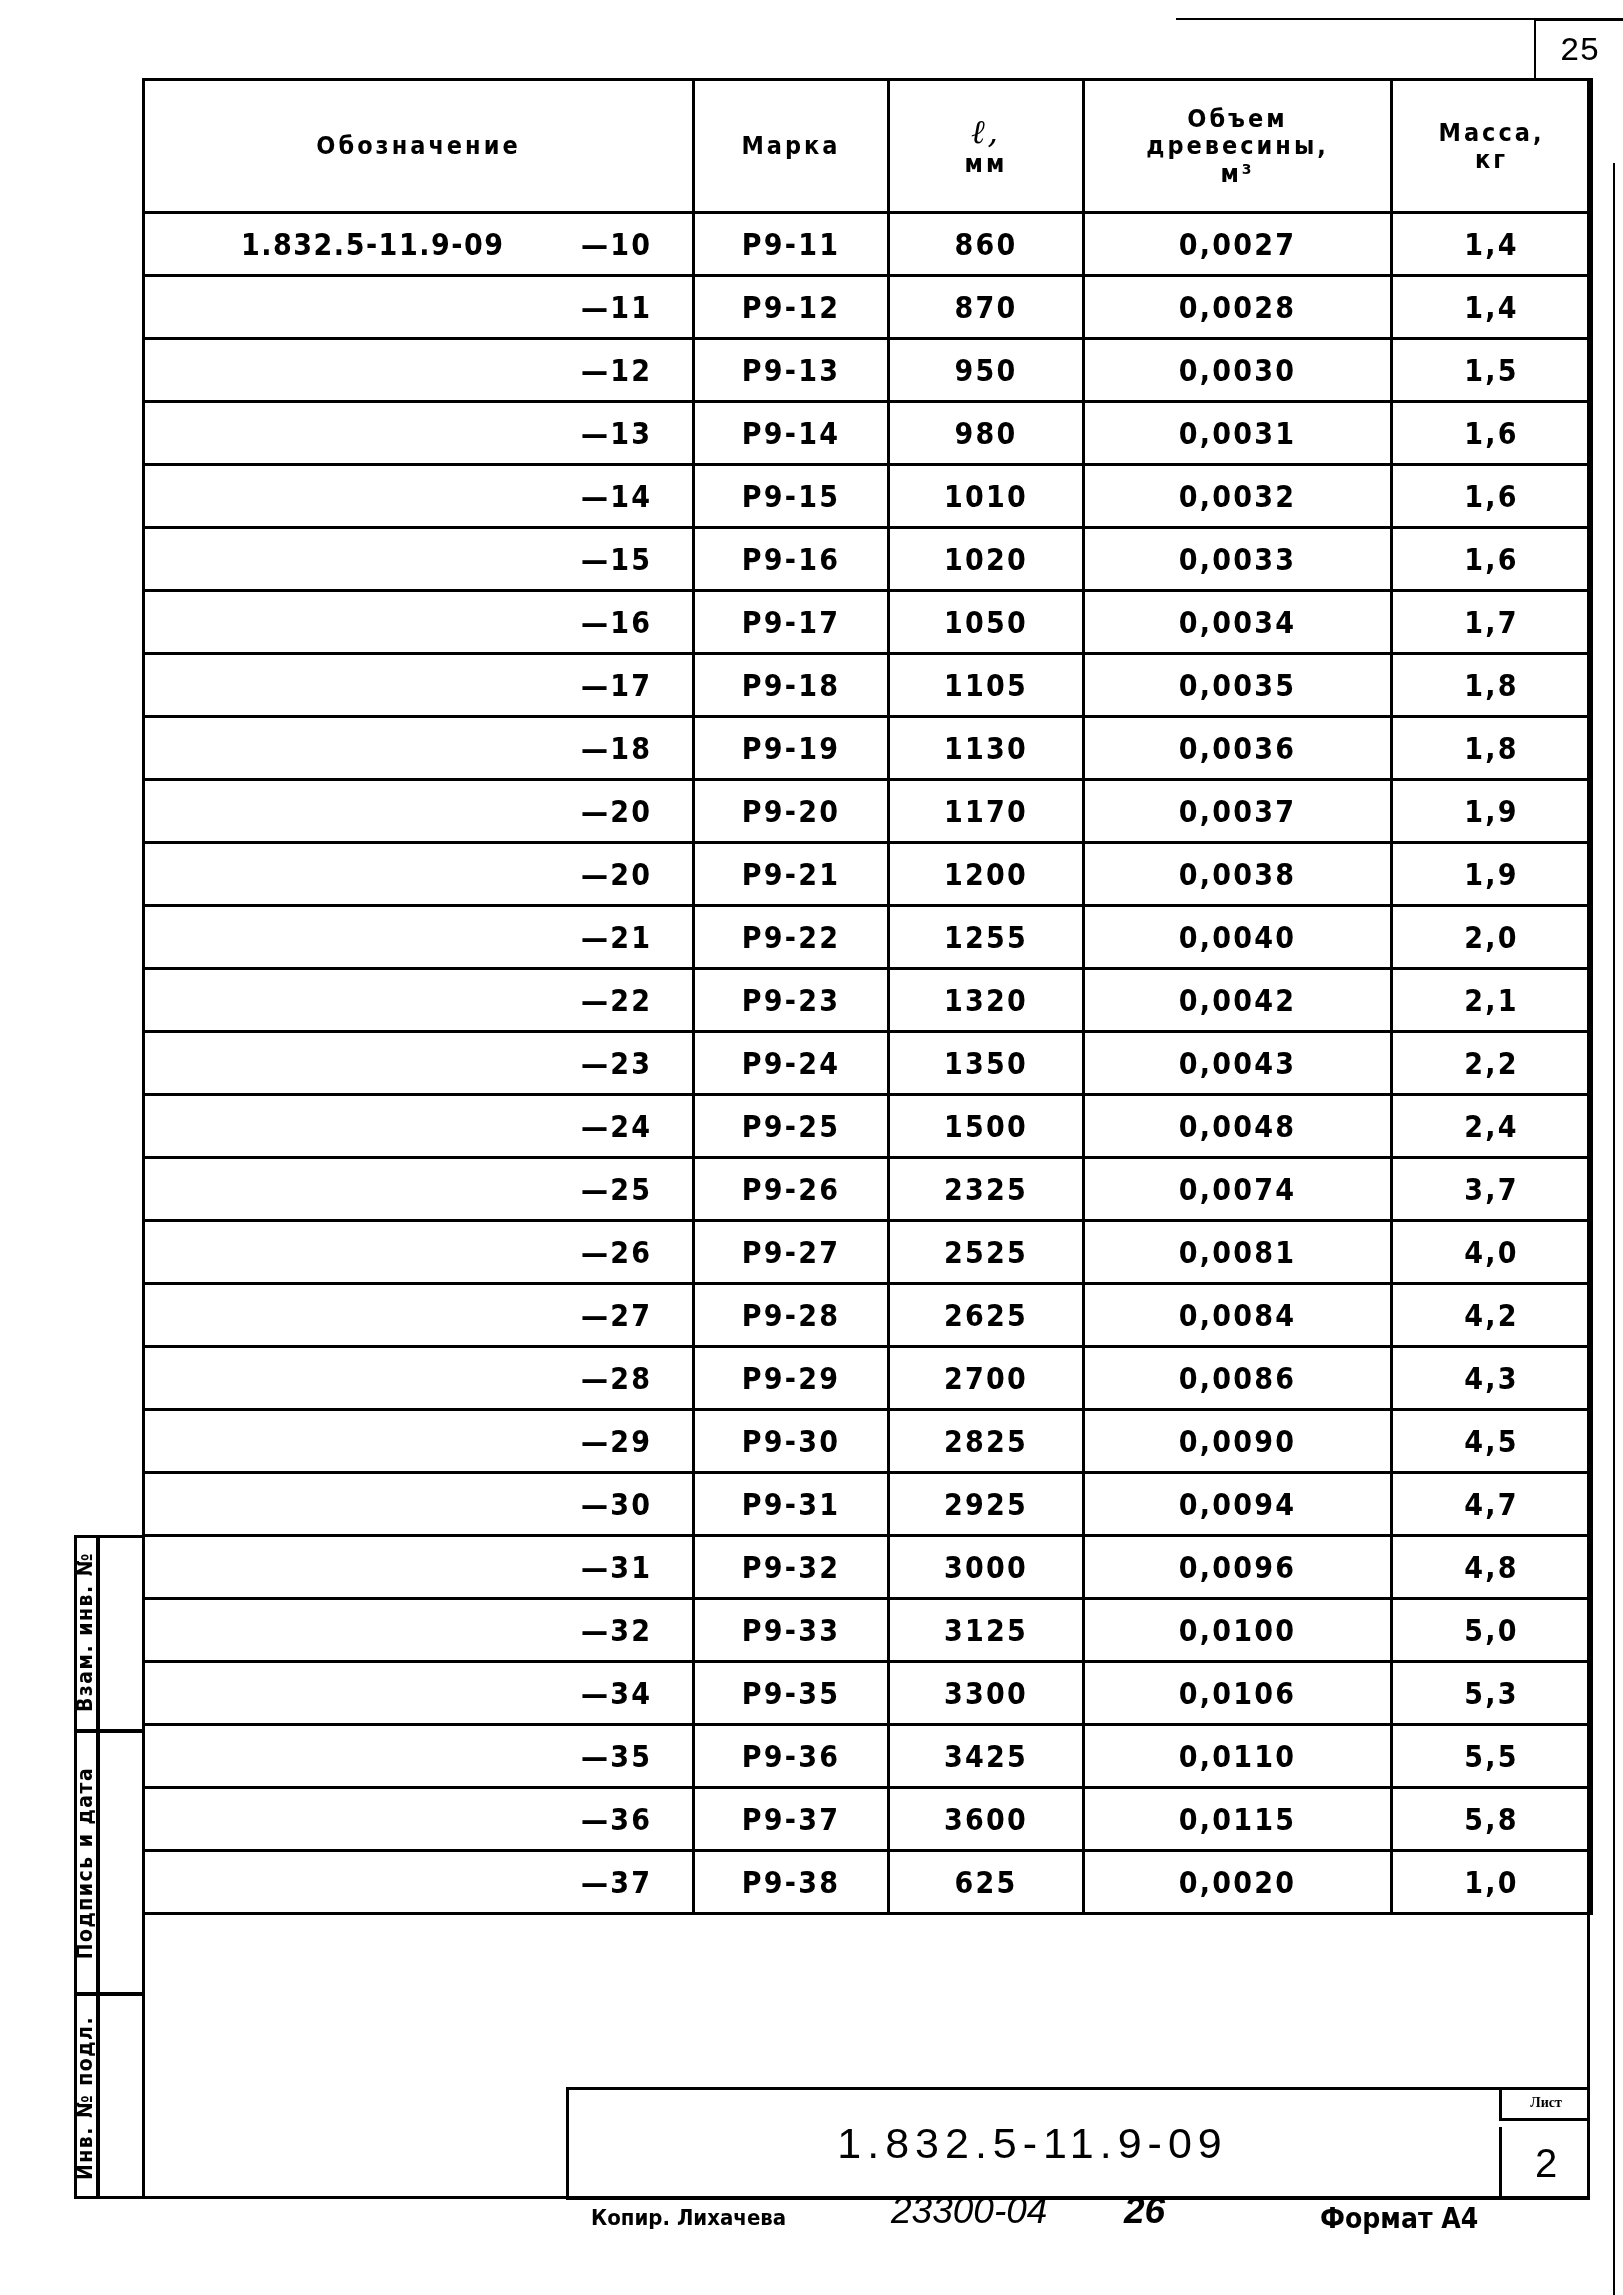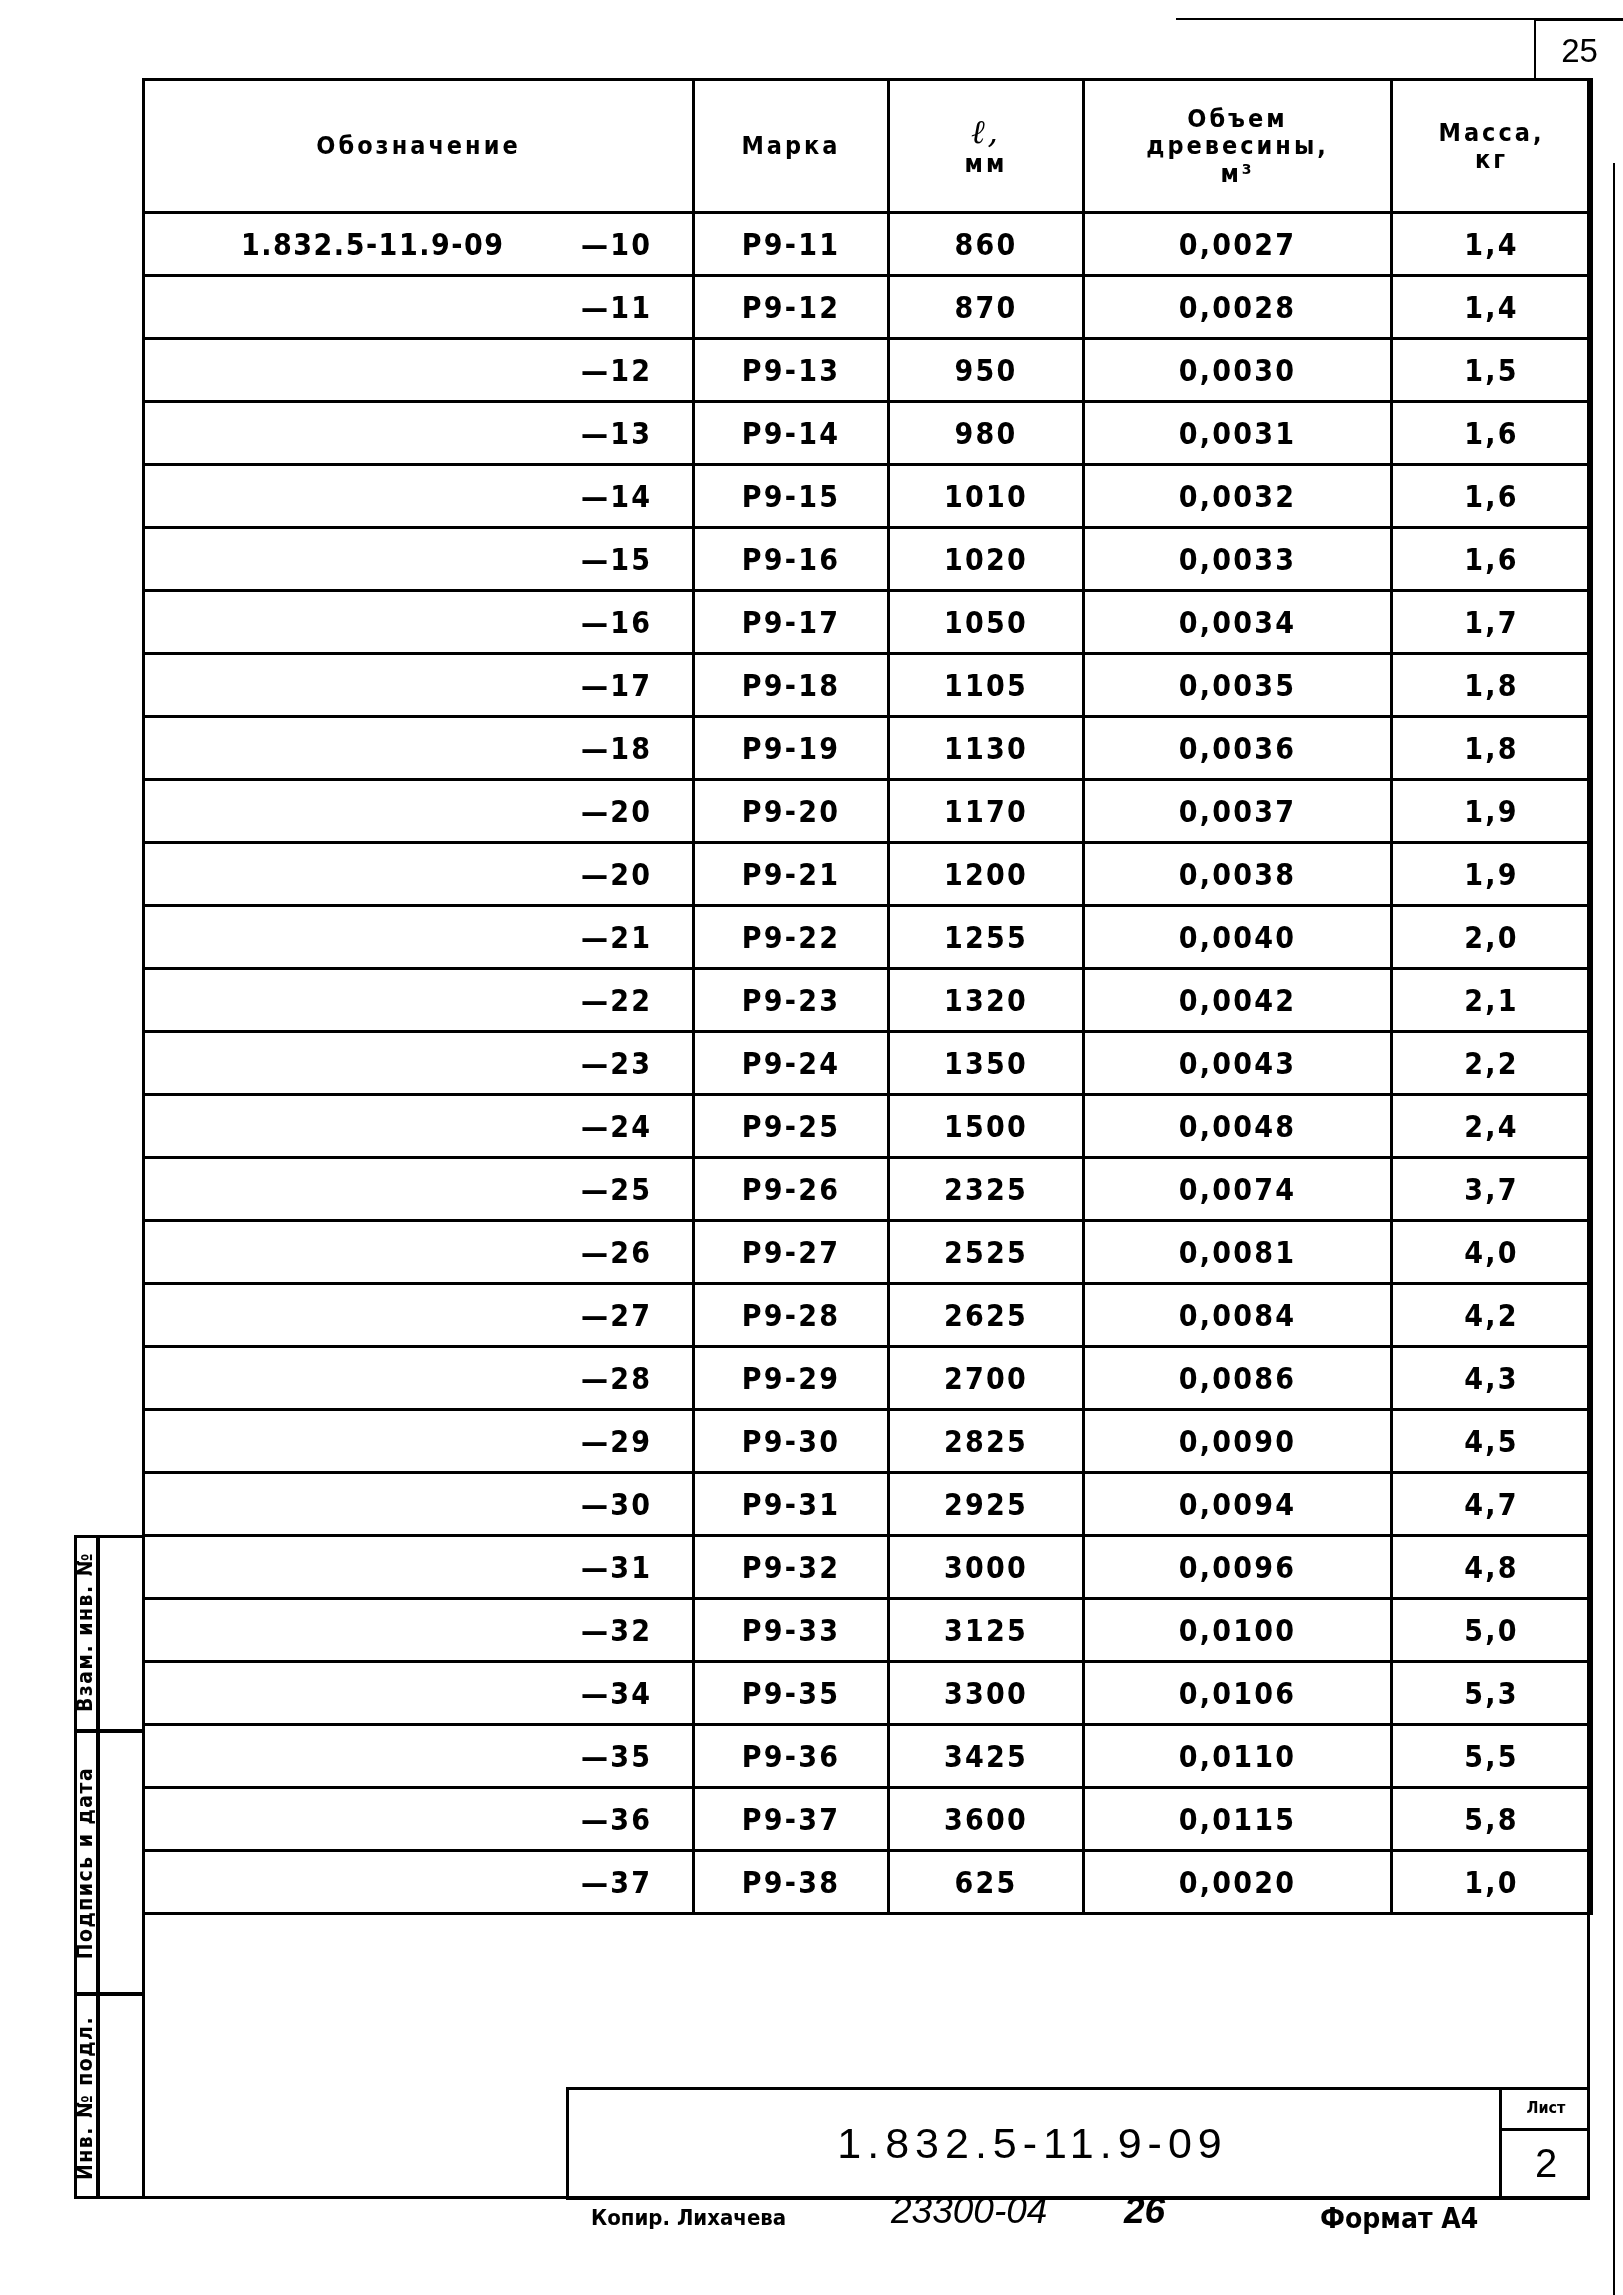--- a/index.html
+++ b/index.html
@@ -1,35 +1,35 @@
 <!DOCTYPE html>
 <html style="font-size:12px"><head>
   <meta charset="utf-8">
   <style>
     html, body { margin:0; padding:0; background:#ffffff; }
     body { width:1623px; height:2295px; position:relative; overflow:hidden;
            font-family:"DejaVu Sans Condensed","DejaVu Sans", sans-serif; color:#000; }
     .abs { position:absolute; }
     .page-num-box { left:1534px; top:19px; width:89px; height:62px; border-left:2.2px solid #000; border-top:2.2px solid #000; box-sizing:border-box;
-                    display:flex; align-items:center; justify-content:center; font-size:33px; font-family:Liberation Sans, sans-serif; }
+                    display:flex; align-items:center; justify-content:center; font-size:33px; font-family:Liberation Mono, monospace; }
     .top-rule { left:1176px; top:18px; width:447px; height:2.2px; background:#000; }
     .frame { left:142px; top:78px; width:1448px; height:2121px; border:3.7px solid #000; box-sizing:border-box; border-left-width:3.7px; }
     table.spec { position:absolute; left:142px; top:78px; width:1448px; border-collapse:collapse; table-layout:fixed; }
     table.spec th, table.spec td { border:3px solid #000; padding:0; font-weight:bold; }
     table.spec th { height:130px; font-size:25px; letter-spacing:3px; vertical-align:middle; text-align:center; line-height:1.1; }
     table.spec td { height:60px; font-size:30px; text-align:center; vertical-align:middle; letter-spacing:2.2px; }
     table.spec td.des { text-align:right; padding-right:0; position:relative; }
     .des-base { position:absolute; left:96px; top:50%; transform:translateY(-50%); letter-spacing:1.5px; }
     .des-suffix { display:inline-block; width:111px; text-align:left; }
     table.spec td.empty-cell { border-left:3px solid #000; border-right:3px solid #000; border-bottom:none; border-top:3px solid #000; }
     .title-block { left:566px; top:2087px; width:1024px; height:113px; border:3.7px solid #000; box-sizing:border-box; }
     .title-code { left:566px; top:2087px; width:933px; height:113px; display:flex; align-items:center; justify-content:center;
                   font-size:43px; letter-spacing:6px; font-family:"Liberation Sans Narrow","Liberation Sans",sans-serif; }
-    .sheet-label-box { left:1499px; top:2087px; width:91px; height:44px; border-left:3.7px solid #000; border-bottom:3.7px solid #000; box-sizing:border-box;
-                       display:flex; align-items:center; justify-content:center; font-size:16px; font-weight:bold; }
+    .sheet-label-box { left:1499px; top:2087px; width:91px; height:34px; border-left:3.7px solid #000; border-bottom:3.7px solid #000; box-sizing:border-box;
+                       display:flex; align-items:center; justify-content:center; font-size:14px; font-weight:bold;font-family:Liberation Serif, serif; }
     .sheet-num-box { left:1499px; top:2127px; width:91px; height:72px; border-left:3.7px solid #000; box-sizing:border-box;
                      display:flex; align-items:center; justify-content:center; font-size:40px; font-family:"Liberation Sans Narrow","Liberation Sans",sans-serif; }
     .stamp { left:74px; width:68px; border:3.7px solid #000; box-sizing:border-box; border-right:none; }
     .stamp-label { left:74px; width:22px; display:flex; align-items:center; justify-content:center; }
     .stamp-label span { transform:rotate(-90deg); white-space:nowrap; font-size:21px; font-weight:bold; letter-spacing:1.5px; }
     .stamp-divider { left:96px; width:3.7px; background:#000; }
     .footer-text { font-weight:bold;margin-left:28px; }
     .copy-label { left:563px; top:2205px; font-size:22px; }
     .order-num { left:863px; top:2190px; font-size:37px; font-style:italic; font-weight:normal; font-family:"Liberation Sans Narrow","Liberation Sans",sans-serif; }
     .order-page { left:1096px; top:2190px; font-size:37px; font-style:italic; font-weight:bold; font-family:"Liberation Sans Narrow","Liberation Sans",sans-serif; }

